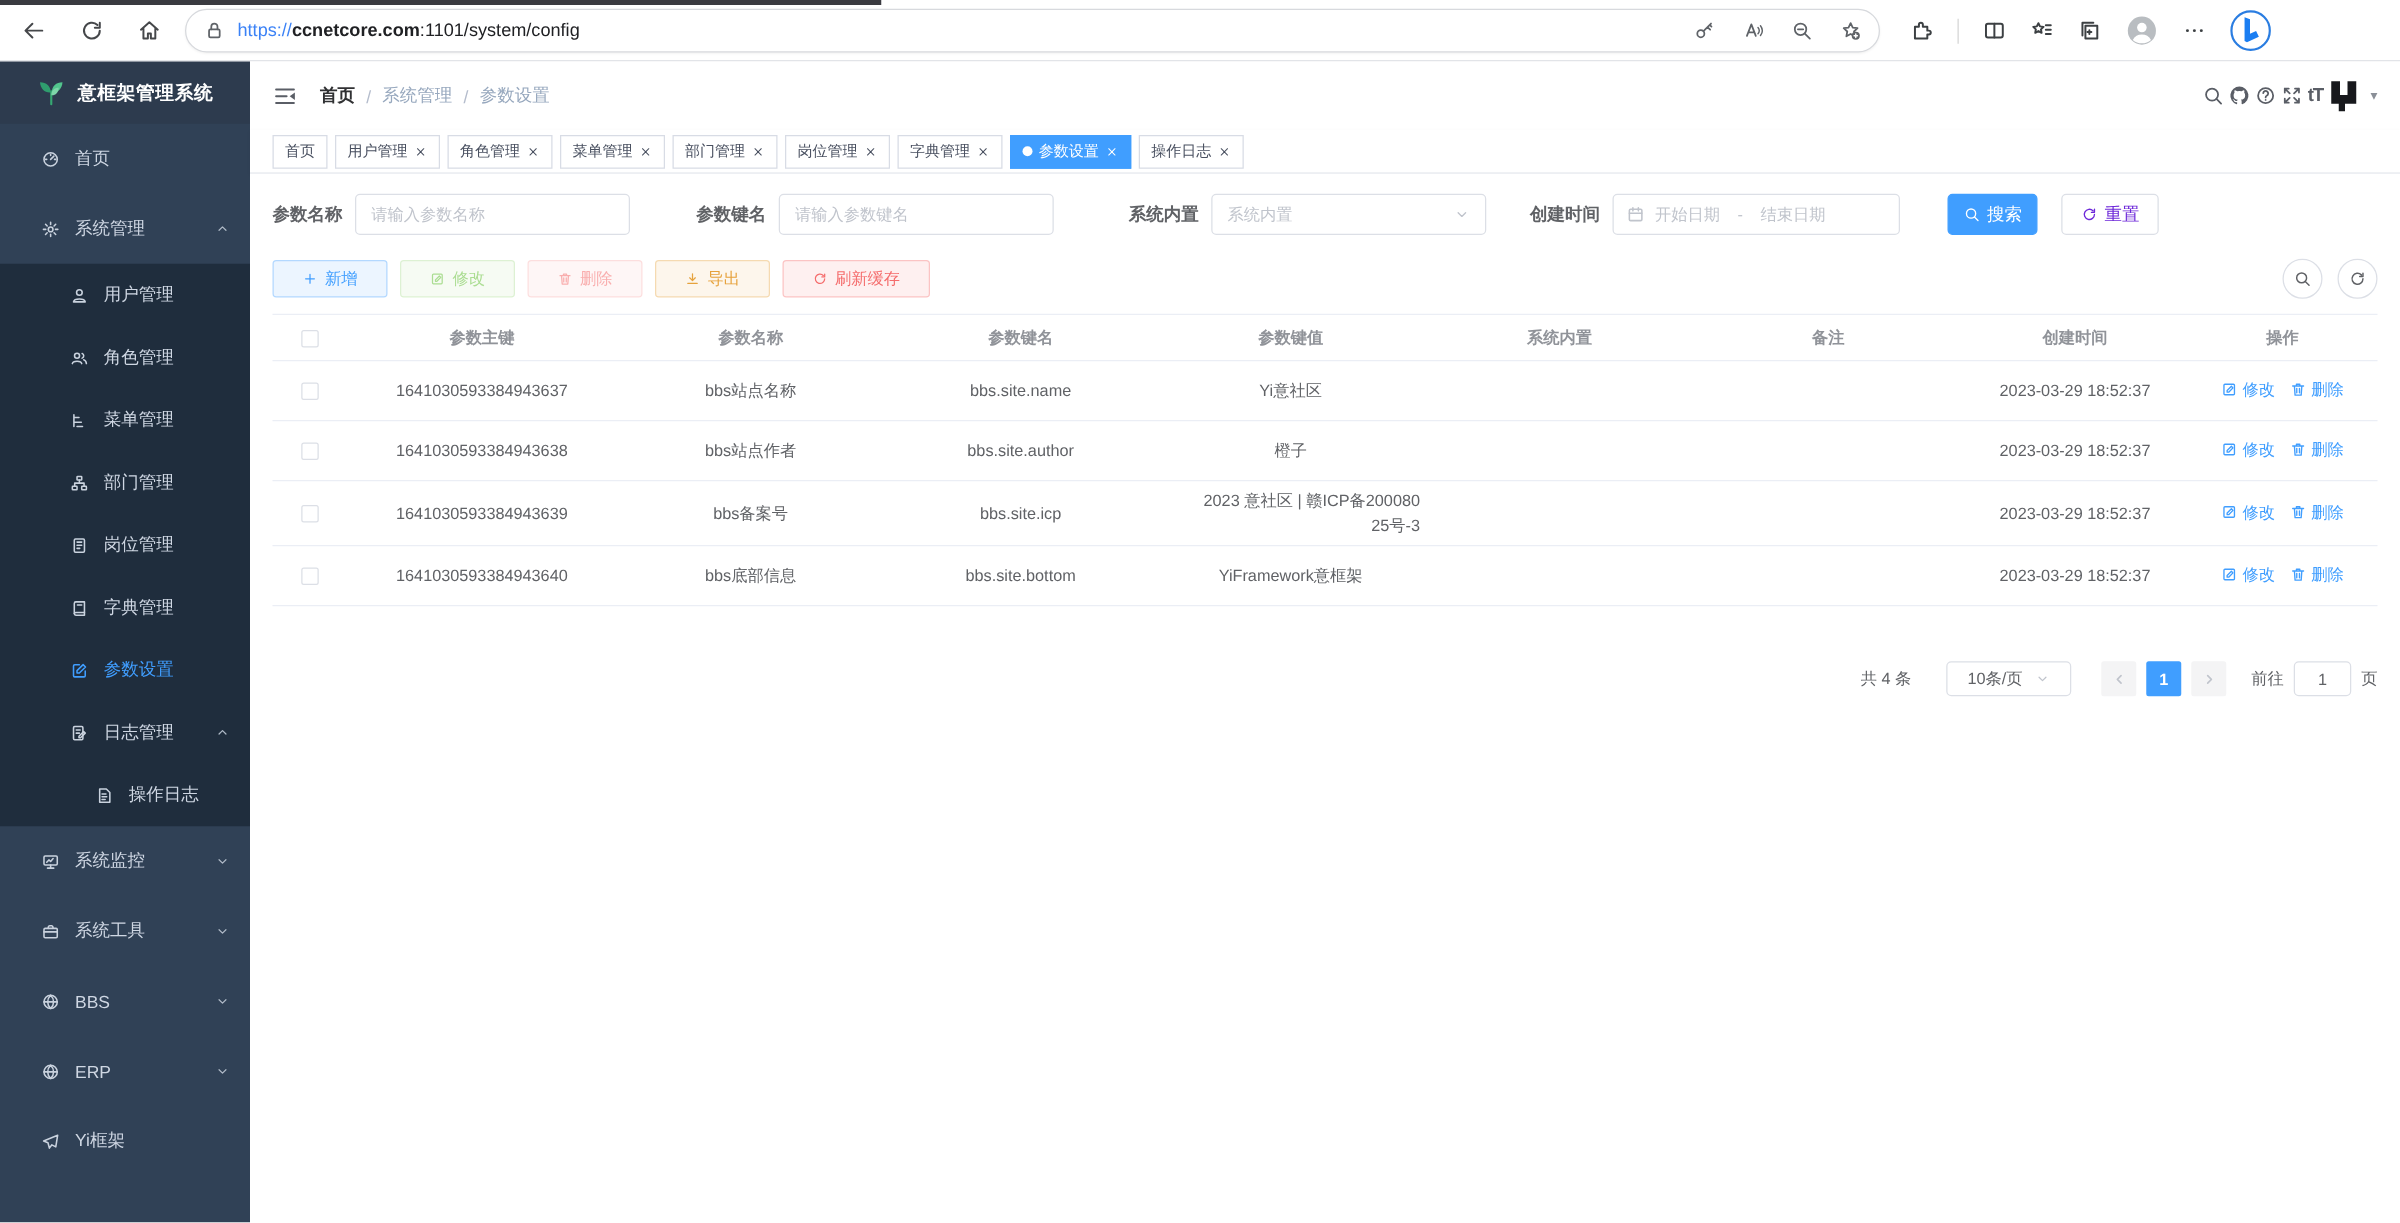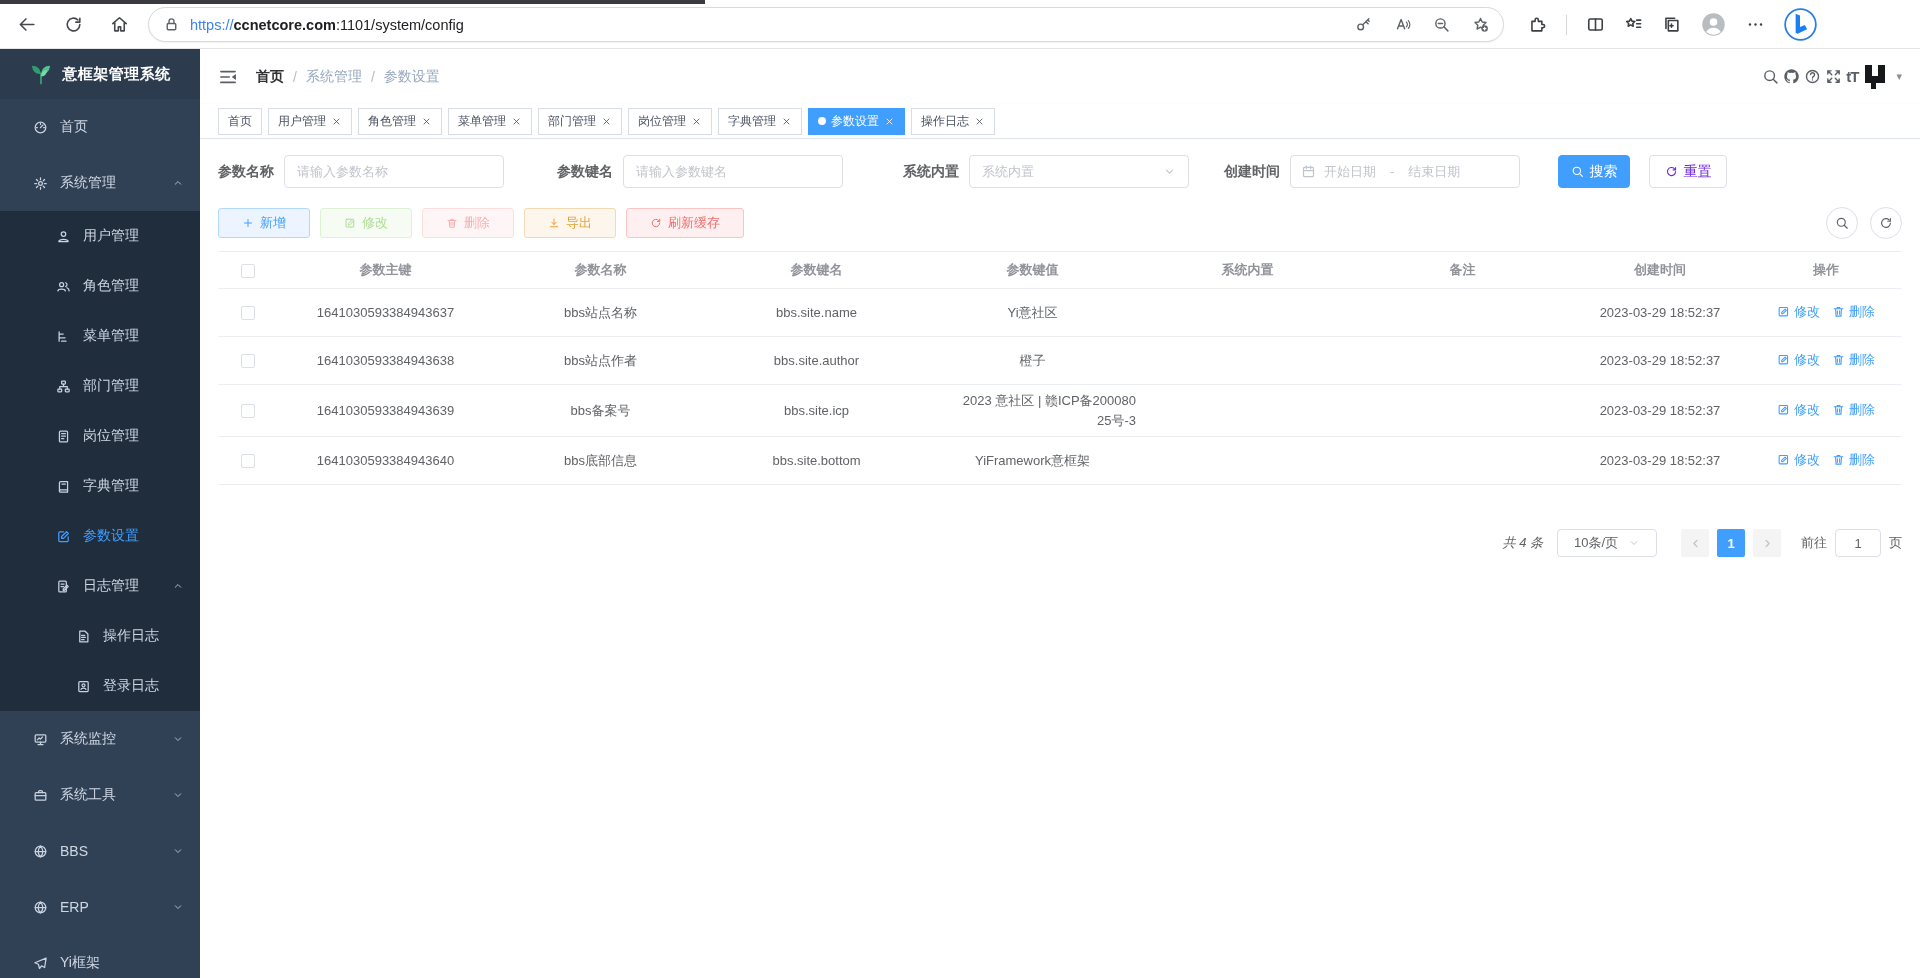--- a/index.html
+++ b/index.html
@@ -100,21 +100,21 @@
   .t-row { display:flex; align-items:center; min-height:48px; border-bottom:1px solid #ebeef5; color:#606266; }
   .t-cell { text-align:center; padding:6px 4px; line-height:1.5; }
   .cb { width:14px; height:14px; border:1px solid #dcdfe6; border-radius:2px; background:#fff; display:inline-block; vertical-align:middle; cursor:pointer; }
   .pre { white-space:pre-line; }
   .lnk { color:#409eff; cursor:pointer; display:inline-flex; align-items:center; gap:4px; }
   .lnk + .lnk { margin-left:12px; }
   .lnk-ic { width:13px; height:13px; }
 
   
   .pagination { display:flex; align-items:center; justify-content:flex-end; margin-top:44px; font-size:13px; color:#606266; }
-  .pg-total { margin-right:14px;font-style:italic; }
+  .pg-total { margin-right:28px; }
   .pg-select { width:100px; height:28px; border:1px solid #dcdfe6; border-radius:4px; display:flex; align-items:center; justify-content:center; gap:10px; color:#606266; margin-right:24px; cursor:pointer; }
   .pg-caret { width:12px; height:12px; color:#c0c4cc; }
   .pg-btn { width:28px; height:28px; background:#f4f4f5; color:#c0c4cc; border-radius:2px; display:flex; align-items:center; justify-content:center; cursor:pointer; }
   .pg-btn .ic { width:13px; height:13px; }
   .pg-page { width:28px; height:28px; background:#409eff; color:#fff; border-radius:2px; display:flex; align-items:center; justify-content:center; margin:0 8px; font-weight:600; cursor:pointer; }
   .pg-next { margin-right:20px; }
   .pg-goto { margin-right:8px; }
   .pg-input { width:46px; height:28px; border:1px solid #dcdfe6; border-radius:4px; display:flex; align-items:center; justify-content:center; margin-right:8px; color:#606266; }
 </style>
 </head>
@@ -347,30 +347,20 @@
             </span>
           </div>
           <div class="side-item lvl2">
             <span class="s-icon">
               <svg viewBox="0 0 24 24" fill="none" stroke="currentColor" stroke-width="2" stroke-linecap="round" stroke-linejoin="round">
                 <path d="M6 3.5h8.5L19 8v12.5H6z"></path>
                 <path d="M9 10h5M9 13.5h6M9 17h4"></path>
               </svg>
             </span>
             <span class="s-label">操作日志</span>
-          </div>
-          <div class="side-item lvl2">
-            <span class="s-icon">
-              <svg viewBox="0 0 24 24" fill="none" stroke="currentColor" stroke-width="2" stroke-linecap="round" stroke-linejoin="round">
-                <rect x="4.5" y="4" width="15" height="16" rx="1.5"></rect>
-                <circle cx="12" cy="10" r="2.4"></circle>
-                <path d="M8 16.5c.5-2.8 7.5-2.8 8 0"></path>
-              </svg>
-            </span>
-            <span class="s-label">登录日志</span>
           </div>
         </div>
         <div class="side-item lvl0">
           <span class="s-icon">
             <svg viewBox="0 0 24 24" fill="none" stroke="currentColor" stroke-width="2" stroke-linecap="round" stroke-linejoin="round">
               <rect x="3.5" y="4.5" width="17" height="11.5" rx="1.5"></rect>
               <path d="M12 16v4M8 20h8M7 12.5l2.8-3 2.2 2 3.2-3.7"></path>
             </svg>
           </span>
           <span class="s-label">系统监控</span>

